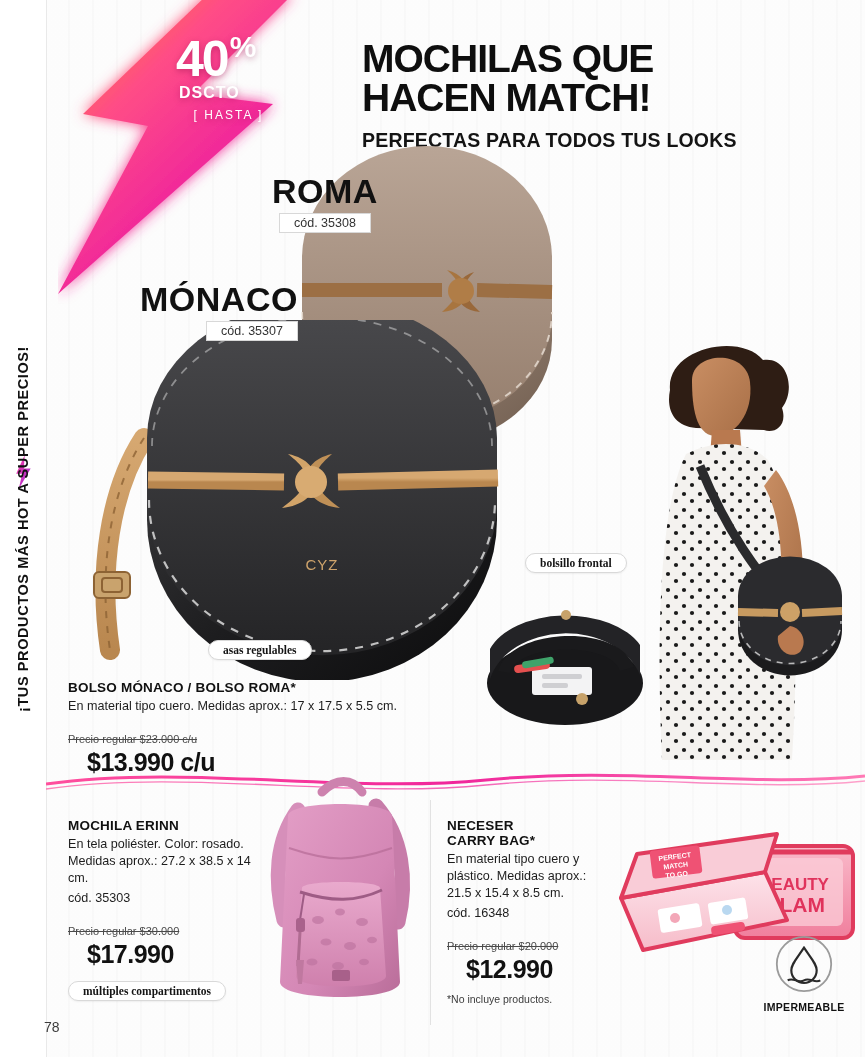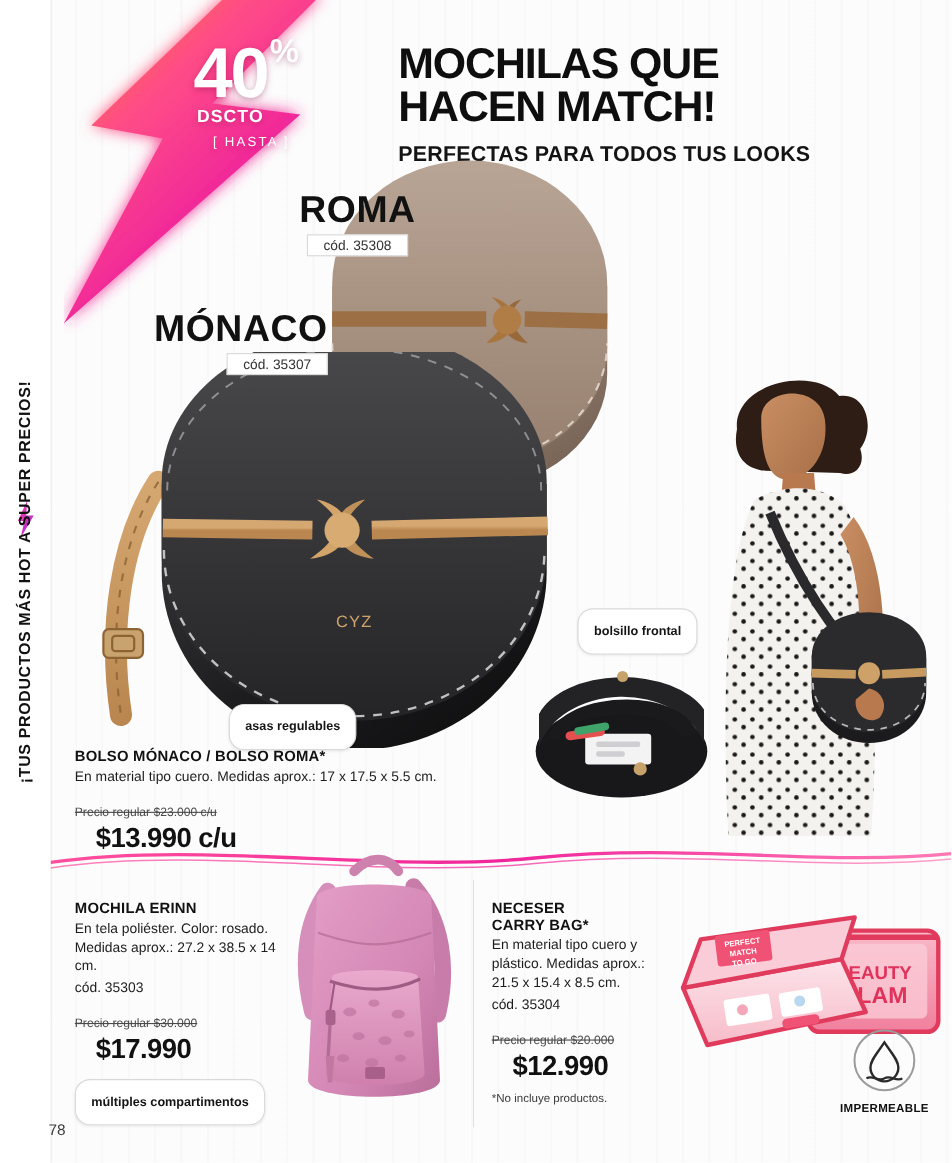--- a/index.html
+++ b/index.html
@@ -47,21 +47,21 @@
 
   
   .bolt-wrap{
     position:absolute;left:58px;top:-6px;width:255px;height:310px;
   }
   .disc-text{
     position:absolute;left:118px;top:40px;color:#fff;
     text-shadow:0 2px 6px rgba(120,0,60,.35);
   }
   .disc-num{
-    font-size:64px;font-weight:bold;letter-spacing:-2px;line-height:1;
+    font-size:50px;font-weight:bold;letter-spacing:-2px;line-height:1;
     display:inline-block;vertical-align:top;
   }
   .disc-pct{
     font-size:30px;font-weight:bold;display:inline-block;vertical-align:top;
     margin-left:2px;margin-top:-4px;
   }
   .disc-dscto{
     font-size:16px;font-weight:bold;letter-spacing:1px;
     display:inline-block;vertical-align:bottom;margin-left:3px;
   }
@@ -86,22 +86,23 @@
   .roma-label .nm{font-size:34px;font-weight:bold;letter-spacing:.5px;}
   .monaco-label{position:absolute;left:140px;top:280px;text-align:right;}
   .monaco-label .nm{font-size:34px;font-weight:bold;letter-spacing:.5px;}
   .cod-chip{
     display:inline-block;background:#ffffff;border:1px solid #d8d8d8;
     padding:2px 14px;font-size:12.5px;color:#333;margin-top:2px;
   }
 
   .pill{
     position:absolute;background:#fff;border:1px solid #d9d9d9;border-radius:14px;
-    font-size:11.5px;font-weight:bold;color:#151515;padding:14px 14px;
+    font-size:11.5px;font-weight:bold;color:#151515;padding:3px 14px;
     box-shadow:0 1px 2px rgba(0,0,0,.06);
+    font-family:Liberation Serif, serif;
   }
   .pill.bolsillo{left:525px;top:553px;}
   .pill.asas{left:208px;top:640px;}
   .pill.multiples{left:68px;top:957px;margin-top:24px;}
 
   
   .bag{position:absolute;}
   .roma-bag{left:262px;top:140px;width:330px;height:300px;}
   .monaco-bag{left:52px;top:320px;width:500px;height:360px;}
 
@@ -406,21 +407,21 @@
     <div class="reg">Precio regular $30.000</div>
     <div class="price">$17.990</div>
   </div>
 
   <div class="pill multiples">múltiples compartimentos</div>
 
   <div class="block block-neceser">
     <div class="ttl">NECESER</div>
     <div class="ttl">CARRY BAG*</div>
     <div class="desc">En material tipo cuero y plástico. Medidas aprox.: 21.5 x 15.4 x 8.5 cm.</div>
-    <div class="desc">cód. 35304</div>
+    <div class="desc">cód. 16348</div>
     <div class="reg">Precio regular $20.000</div>
     <div class="price">$12.990</div>
     <div class="note">*No incluye productos.</div>
   </div>
 
   <div class="neceser">
     <svg viewBox="0 0 250 160" width="250" height="160">
       <defs>
         <linearGradient id="pinkBag" x1="0" y1="0" x2="0" y2="1">
           <stop offset="0%" stop-color="#f9b9c9"></stop>

